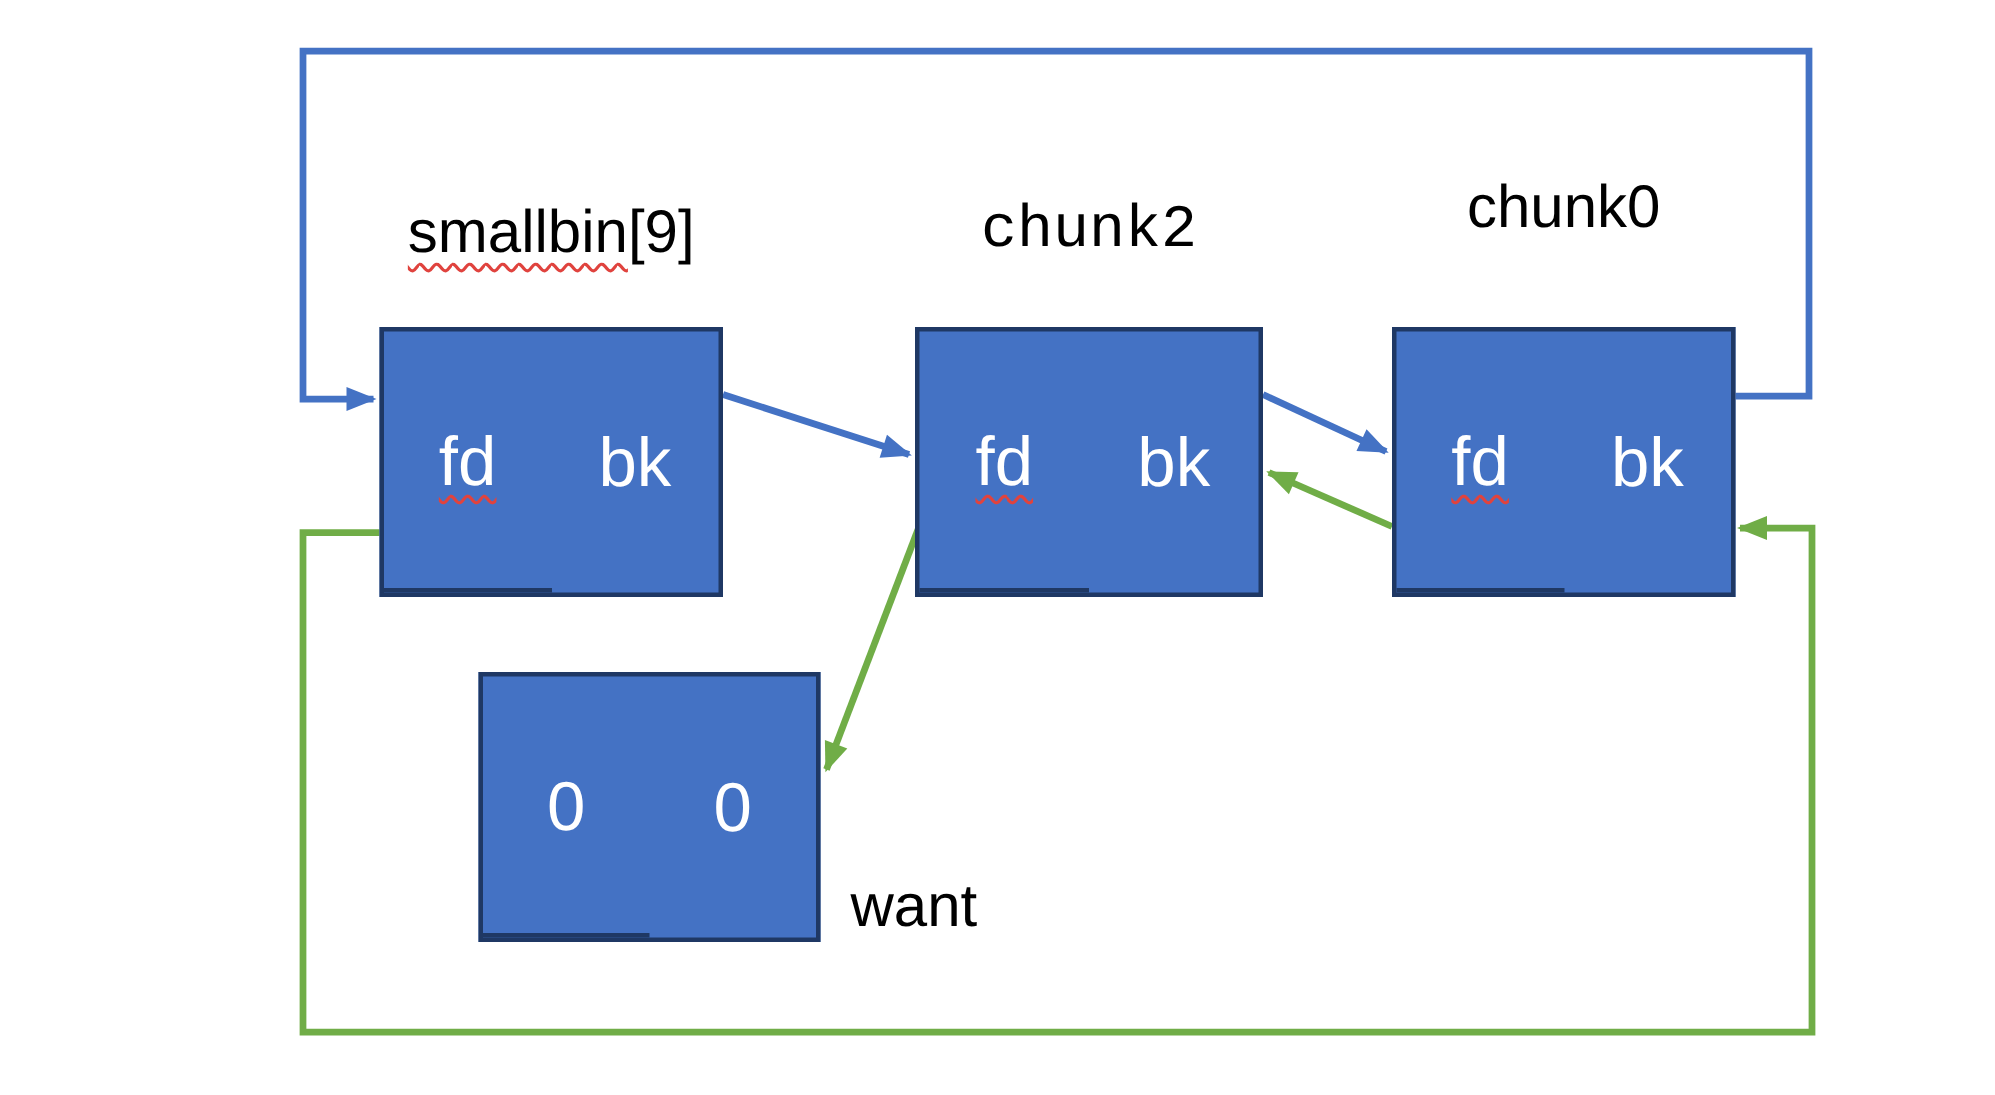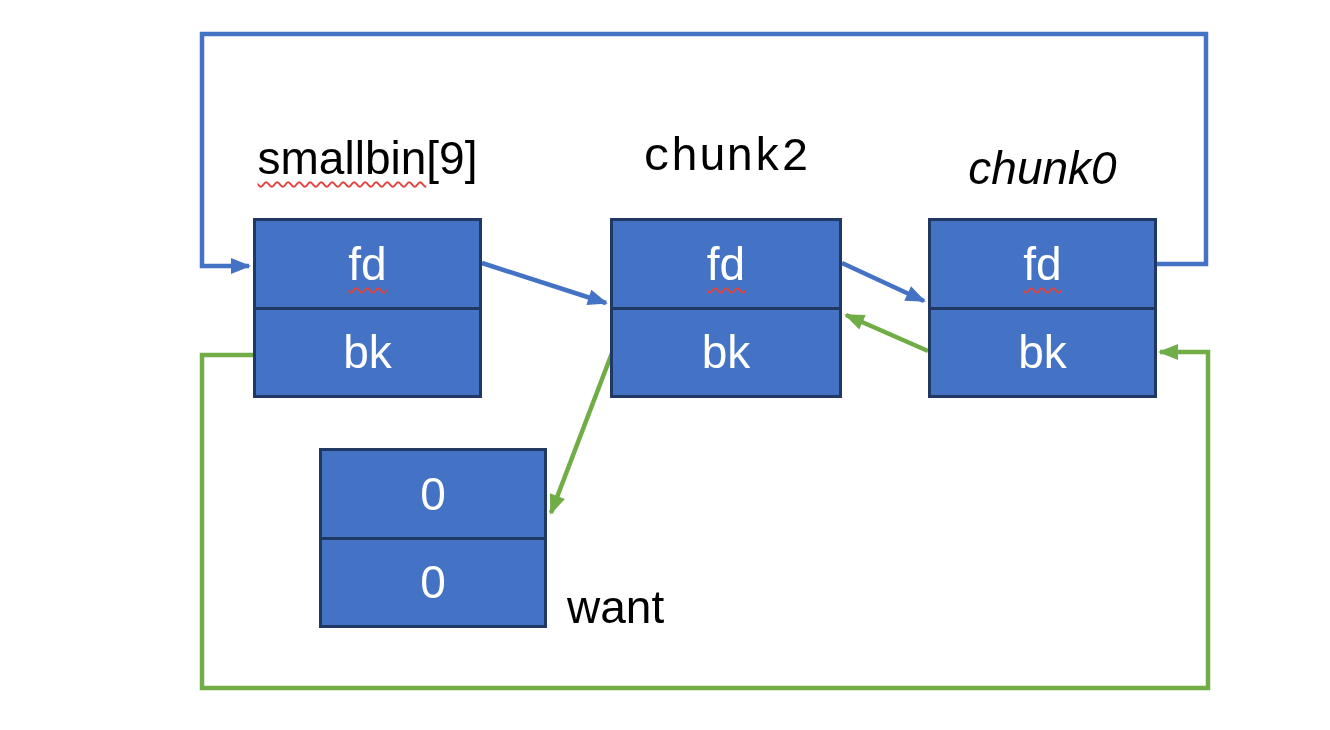--- a/index.html
+++ b/index.html
@@ -35,21 +35,20 @@
   .links path { stroke-width: 4.5; fill: none; }
   .links marker path { stroke: none; stroke-width: 0; }
   .links marker.fd-head path { fill: var(--fd-link); }
   .links marker.bk-head path { fill: var(--bk-link); }
 
   .node {
     position: absolute;
     border: 3px solid var(--box-border);
     background: var(--box-fill);
     display: flex;
-    flex-direction: column;
     text-align: center;
   }
   .cell {
     flex: 1;
     display: flex;
     align-items: center;
     justify-content: center;
     color: var(--cell-text);
     font-size: 46px;
     line-height: 1;
@@ -57,28 +56,28 @@
   .cell.top { border-bottom: 3px solid var(--box-border); }
 
   .node-smallbin { left: 253px; top: 218px; width: 229px; height: 180px; }
   .node-chunk2   { left: 610px; top: 218px; width: 232px; height: 180px; }
   .node-chunk0   { left: 928px; top: 218px; width: 229px; height: 180px; }
   .node-want     { left: 319px; top: 448px; width: 228px; height: 180px; }
 
   .node-label {
     position: absolute;
     color: var(--label-text);
-    font-size: 46px;
+    font-size: 40px;
     line-height: 1;
     text-align: center;
     white-space: nowrap;
   }
   .label-smallbin { left: 213px; top: 135px; width: 309px; }
   .label-chunk2   { left: 610px; top: 135px; width: 232px; font-family: Liberation Mono, monospace; }
-  .label-chunk0   { left: 928px; top: 145px; width: 229px; font-style: italic; }
+  .label-chunk0   { left: 928px; top: 118px; width: 229px; }
   .label-want     { left: 567px; top: 584px; text-align: center; }
 
   .squiggly {
     text-decoration-line: underline;
     text-decoration-style: wavy;
     text-decoration-color: var(--spellcheck);
     text-decoration-thickness: 2px;
     text-underline-offset: 7px;
   }
 </style>

